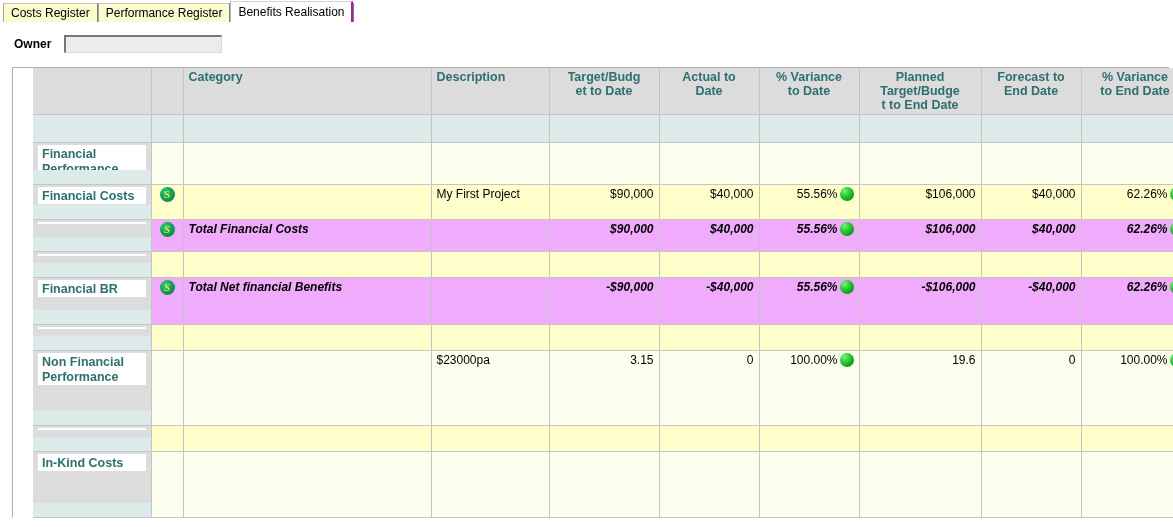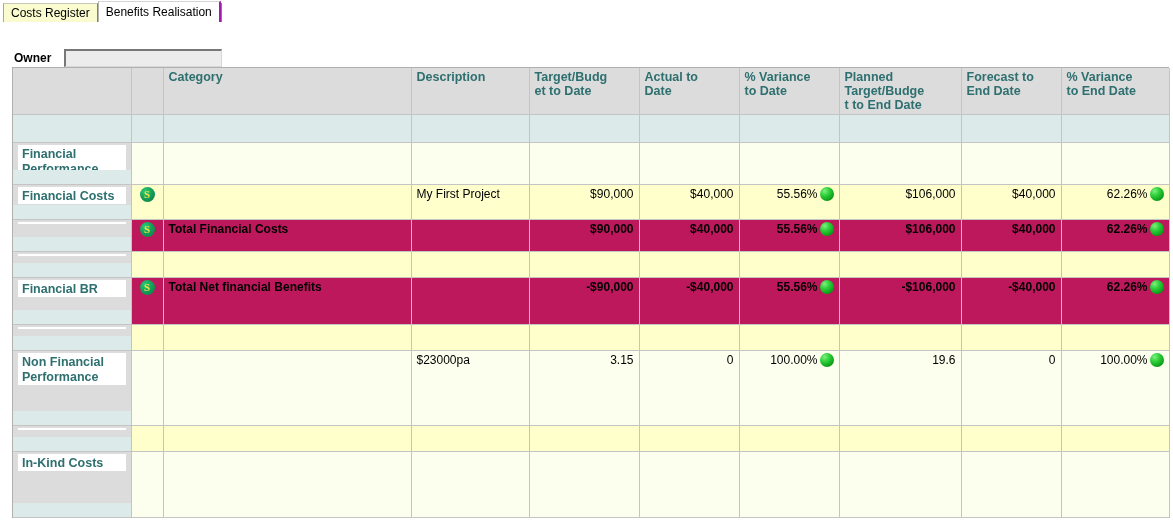--- a/index.html
+++ b/index.html
@@ -58,21 +58,21 @@
     height: 1px;
     background: #ffffff;
   }
 
   
   .ownerbar {
     padding: 12px 0 0 14px;
     height: 44px;
     box-sizing: border-box;
     display: flex;
-    align-items: flex-end;
+    align-items: flex-start;
   }
   .owner-label {
     font-weight: bold;
     font-size: 12px;
     color: #000;
     line-height: 18px;
     margin-right: 13px;
   }
   .owner-input {
     width: 158px;
@@ -90,20 +90,21 @@
   }
 
   
   .grid-wrap {
     position: relative;
     margin: 0 0 0 12px;
     width: 1157px;
     border-left: 1px solid #b0b0b0;
     border-top: 1px solid #b0b0b0;
     box-sizing: border-box;
+    padding-left: 20px;
   }
   table.grid {
     border-collapse: collapse;
     table-layout: fixed;
     width: 1156px;
     font-size: 12px;
   }
   table.grid td, table.grid th {
     border-right: 1px solid #c4c4c4;
     border-bottom: 1px solid #c4c4c4;
@@ -112,21 +113,21 @@
     box-sizing: border-box;
     overflow: hidden;
   }
 
   
   .hdr-top td {
     background: #dcdcdc;
     color: #2e6f6f;
     font-weight: bold;
     font-size: 12.5px;
-    text-align: left;
+    text-align: center;
     border-bottom: none;
     padding-top: 3px;
     line-height: 14px;
     white-space: normal;
   }
   .hdr-top td.left { text-align: left; }
   .hdr-sub td {
     background: #dceaea;
     height: 28px;
     border-bottom: 1px solid #c4c4c4;
@@ -150,21 +151,21 @@
   td.rowlabel .lbl-bot {
     background: #dceaea;
     position: absolute;
     left: 0; right: 0; bottom: 0;
     height: 14px;
   }
 
   
   td.c-yellow   { background: #ffffcc; }
   td.c-lyellow  { background: #fdffee; }
-  td.c-grey     { background: #be185d; }
+  td.c-grey     { background: #f0abfc; font-style: italic; }
 
   td.num { text-align: right; white-space: nowrap; }
   td.bold { font-weight: bold; }
   td.cat  { font-weight: bold; color: #000; }
 
   .icon-cell { text-align: center; padding-top: 3px; }
 
   
   .s-coin {
     display: inline-block;
@@ -196,20 +197,21 @@
     margin-left: 2px;
     margin-bottom: 1px;
   }
   .pct-wrap { display: inline-block; white-space: nowrap; }
 </style>
 </head>
 <body>
 
 <div class="tabstrip">
   <div class="tab">Costs Register</div>
+  <div class="tab">Performance Register</div>
   <div class="tab active">Benefits Realisation</div>
   <div class="tab-filler"></div>
 </div>
 <div class="tabstrip-rule"></div>
 
 <div class="ownerbar">
   <span class="owner-label">Owner</span>
   <input class="owner-input" type="text" placeholder="" style="">
 </div>
 

